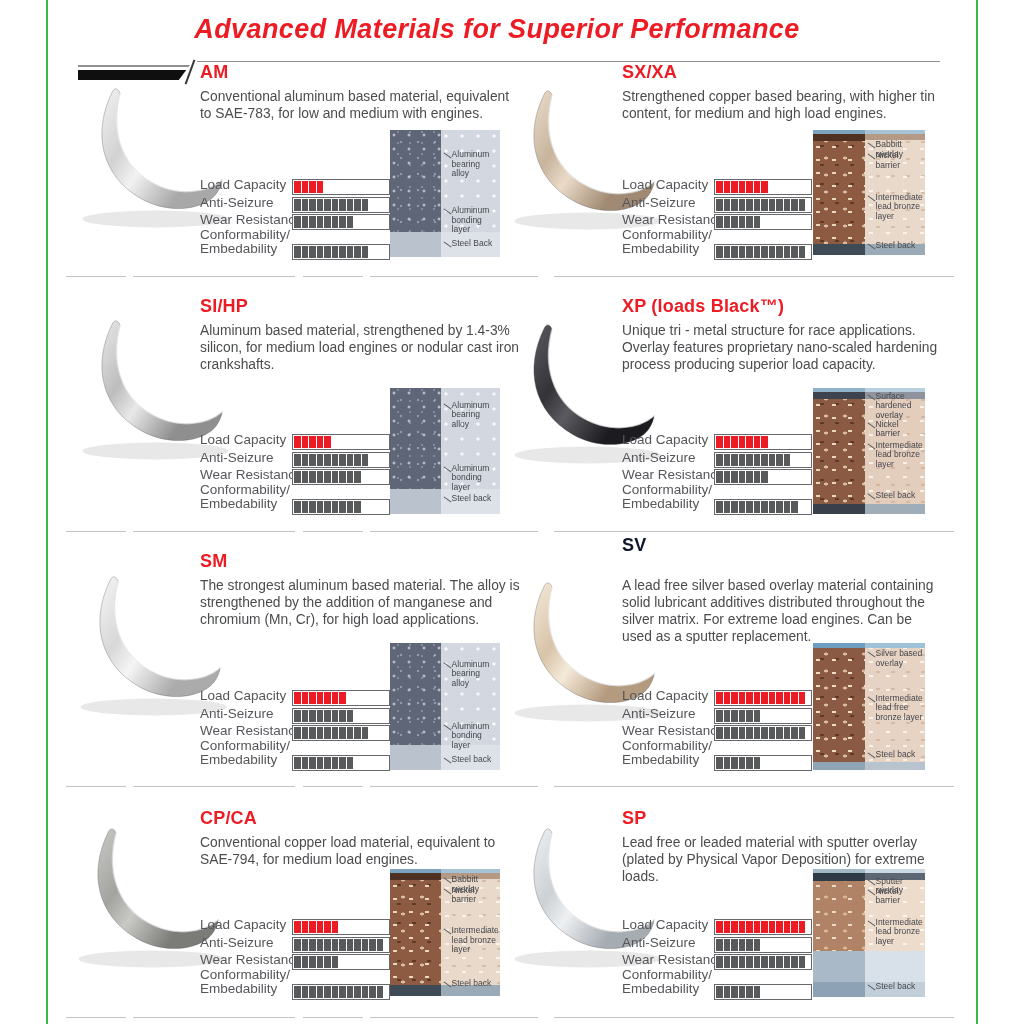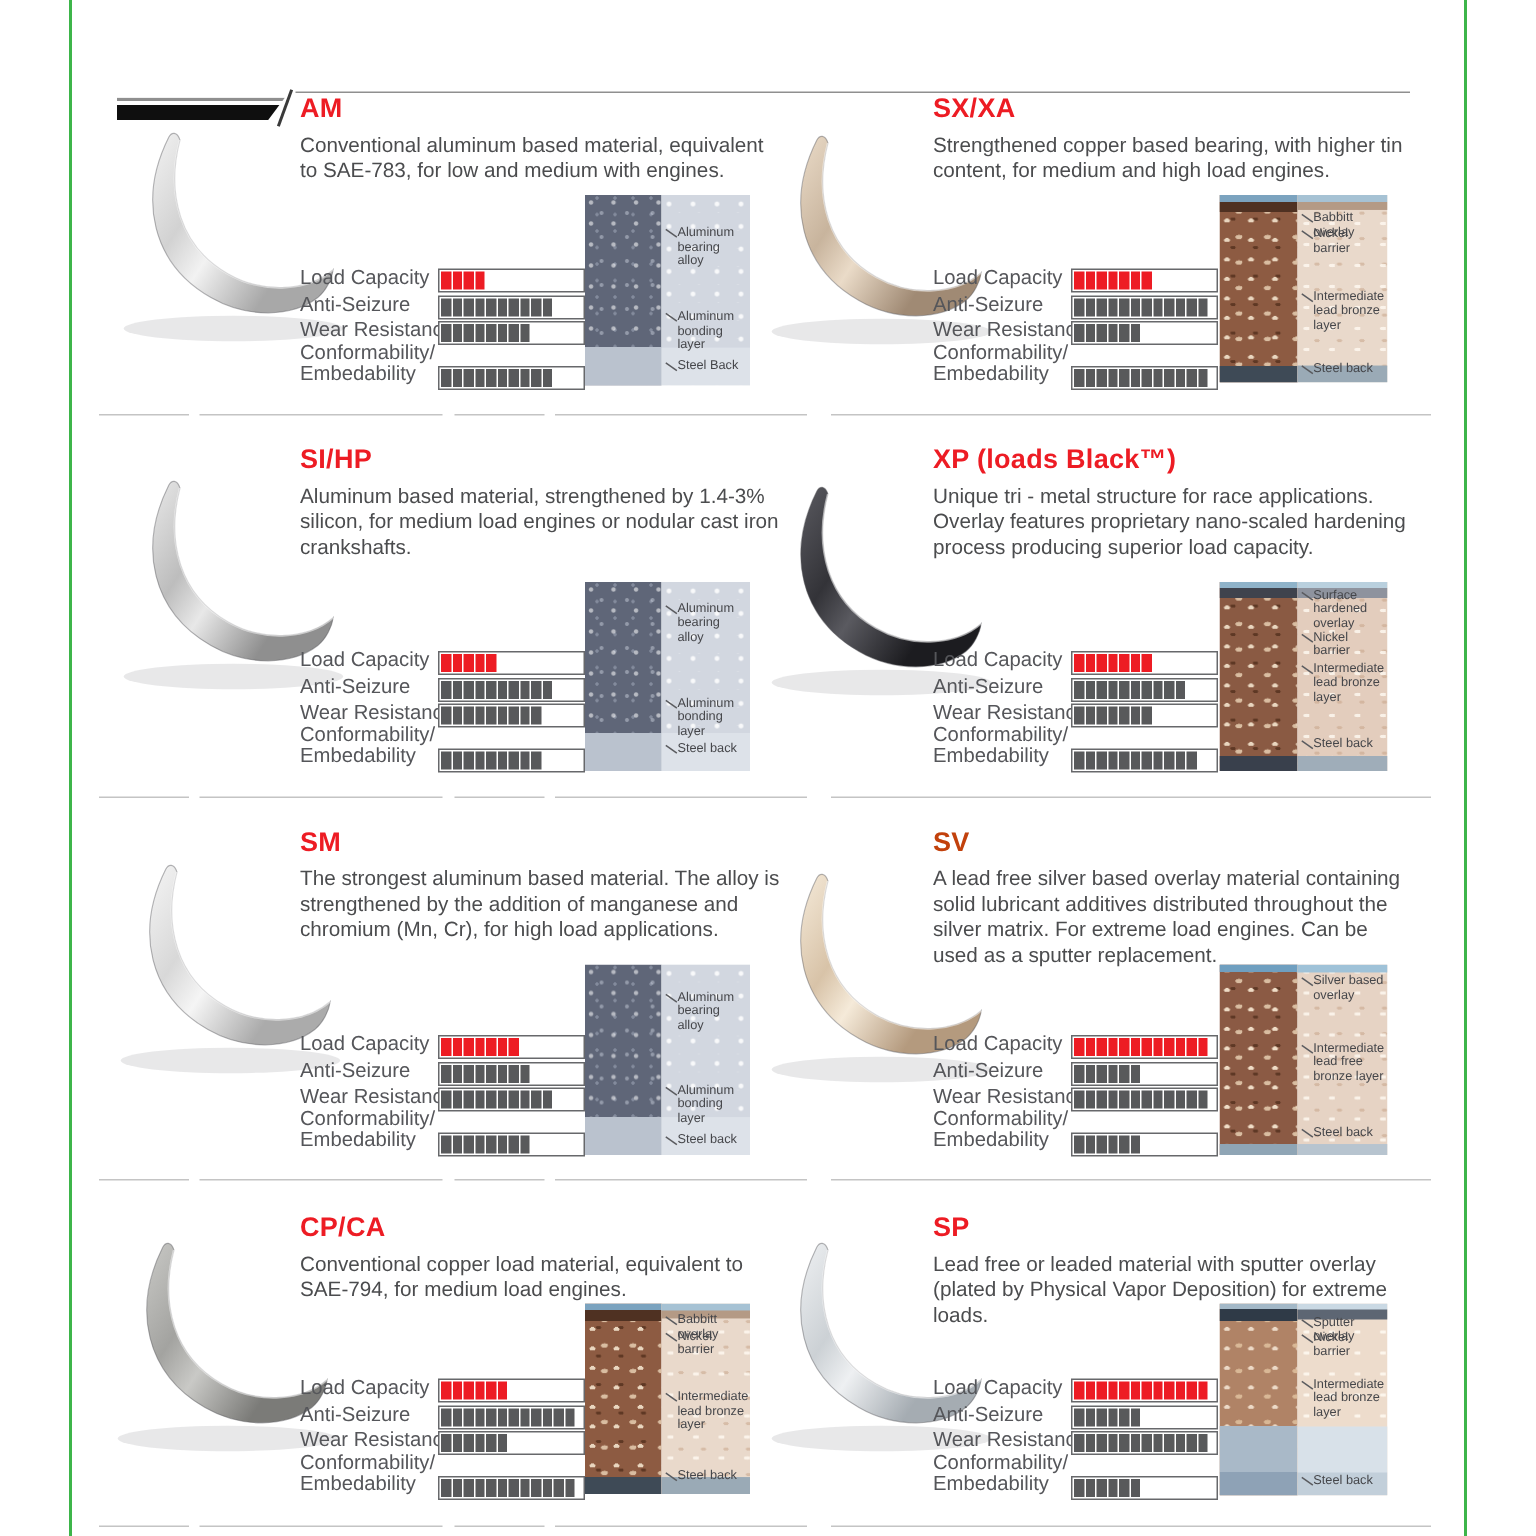--- a/index.html
+++ b/index.html
@@ -95,20 +95,21 @@
     linear-gradient(0deg,#c2cfda 0 12%,#d8e1e9 12% 36%,transparent 36%),
     radial-gradient(ellipse 3.5px 2.2px at 6px 5px,rgba(255,250,242,.85) 0 55%,transparent 62%);
     background-size:100% 100%,100% 100%,17px 14px;}
 </style>
 </head>
 <body>
 
 <div id="page">
   <div class="border-v left" style="background: rgb(61, 181, 74);"></div>
   <div class="border-v right" style="background: rgb(61, 181, 74);"></div>
+  <h1 id="title" style="color: rgb(237, 28, 36);">Advanced Materials for Superior Performance</h1>
   <div class="brand-stripe"></div>
   <div class="brand-slash"></div>
   <div class="top-rule"></div>
   <div id="sections">
       <div class="h-code" style="left:200px;top:62px;color:#ed1c24">AM</div>
       <div class="desc" style="left:200px;top:88px">Conventional aluminum based material, equivalent to SAE-783, for low and medium with engines.</div>
       <div class="bearing" style="left:60px;top:84px;width:195px;height:150px"><svg viewBox="0 0 200 160" width="100%" height="100%">
   <defs>
             <linearGradient id="sg0" x1="0" y1="0" x2="0.85" y2="0.55">
     <stop offset="0" stop-color="#f2f2f2"></stop>
@@ -441,21 +442,21 @@
         <span class="seg" style="background:#58595b"></span>
         <span class="seg" style="background:#58595b"></span>
       </div>
       <div class="xsec alu" style="left:390px;top:643px;width:110px;height:127px">
      <div class="xs-left"></div>
      <div class="xs-right"></div>
         <div class="layer-label" style="top:13%"><span class="leader"></span>Aluminum bearing alloy</div>
         <div class="layer-label" style="top:62%"><span class="leader"></span>Aluminum bonding layer</div>
         <div class="layer-label" style="top:88%"><span class="leader"></span>Steel back</div>
       </div>
-      <div class="h-code" style="left:622px;top:551px;color:#c2410c">SV</div>
+      <div class="h-code" style="left:622px;top:535px;color:#0f172a">SV</div>
       <div class="desc" style="left:622px;top:577px">A lead free silver based overlay material containing solid lubricant additives distributed throughout the silver matrix. For extreme load engines. Can be used as a sputter replacement.</div>
       <div class="bearing" style="left:492px;top:578px;width:195px;height:150px"><svg viewBox="0 0 200 160" width="100%" height="100%">
   <defs>
             <linearGradient id="sg5" x1="0" y1="0" x2="0.85" y2="0.55">
     <stop offset="0" stop-color="#f5ead9"></stop>
               <stop offset="0.4" stop-color="#d8c3a8"></stop>
     <stop offset="0.62" stop-color="#f5ead9"></stop>
               <stop offset="1" stop-color="#b49a7e"></stop>
   </linearGradient>
           </defs>

